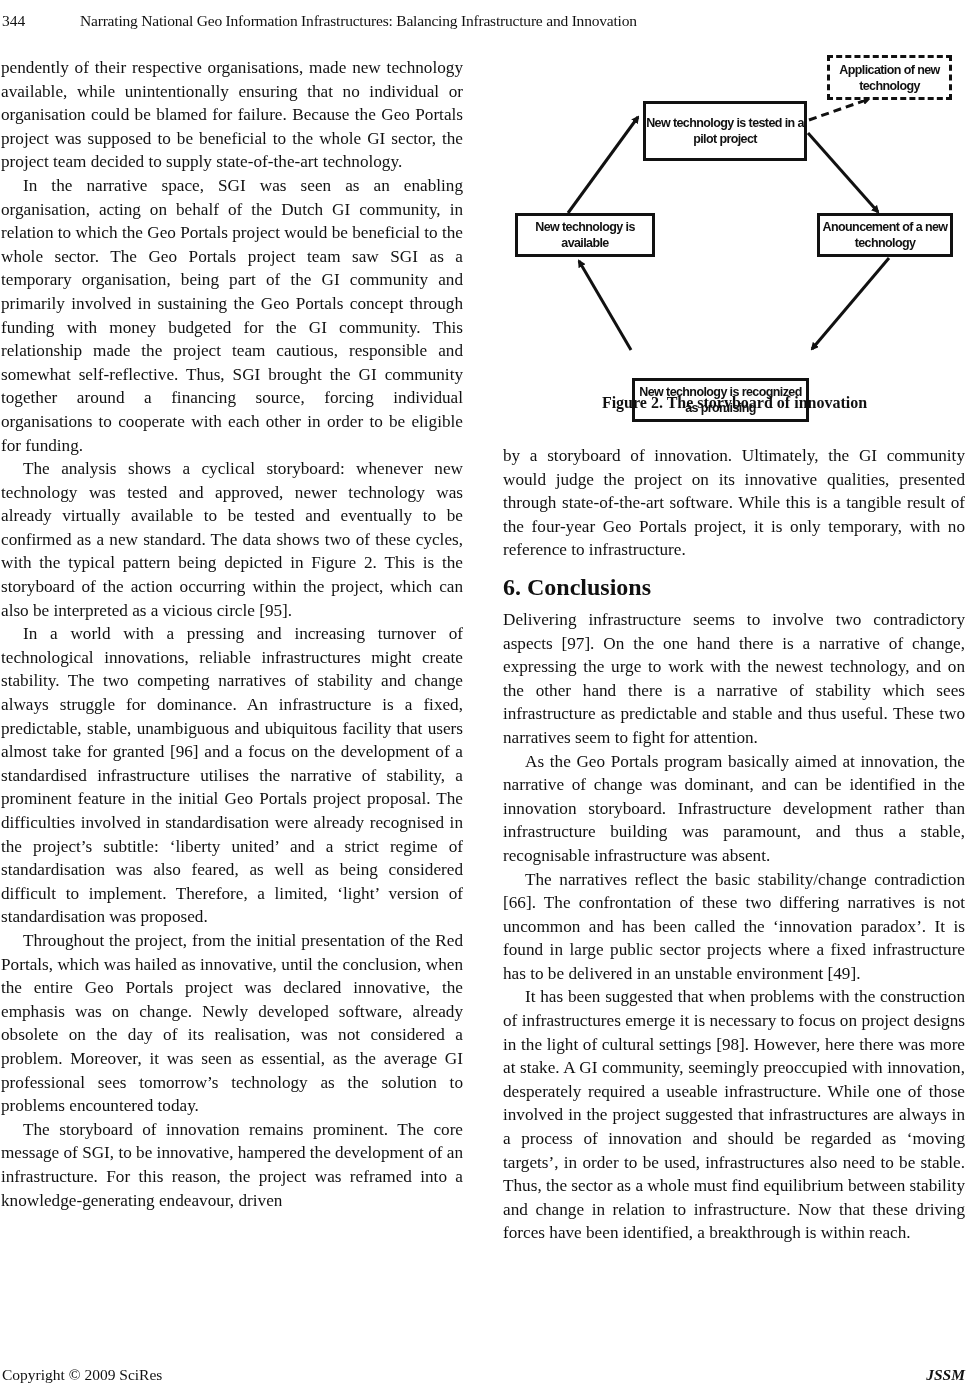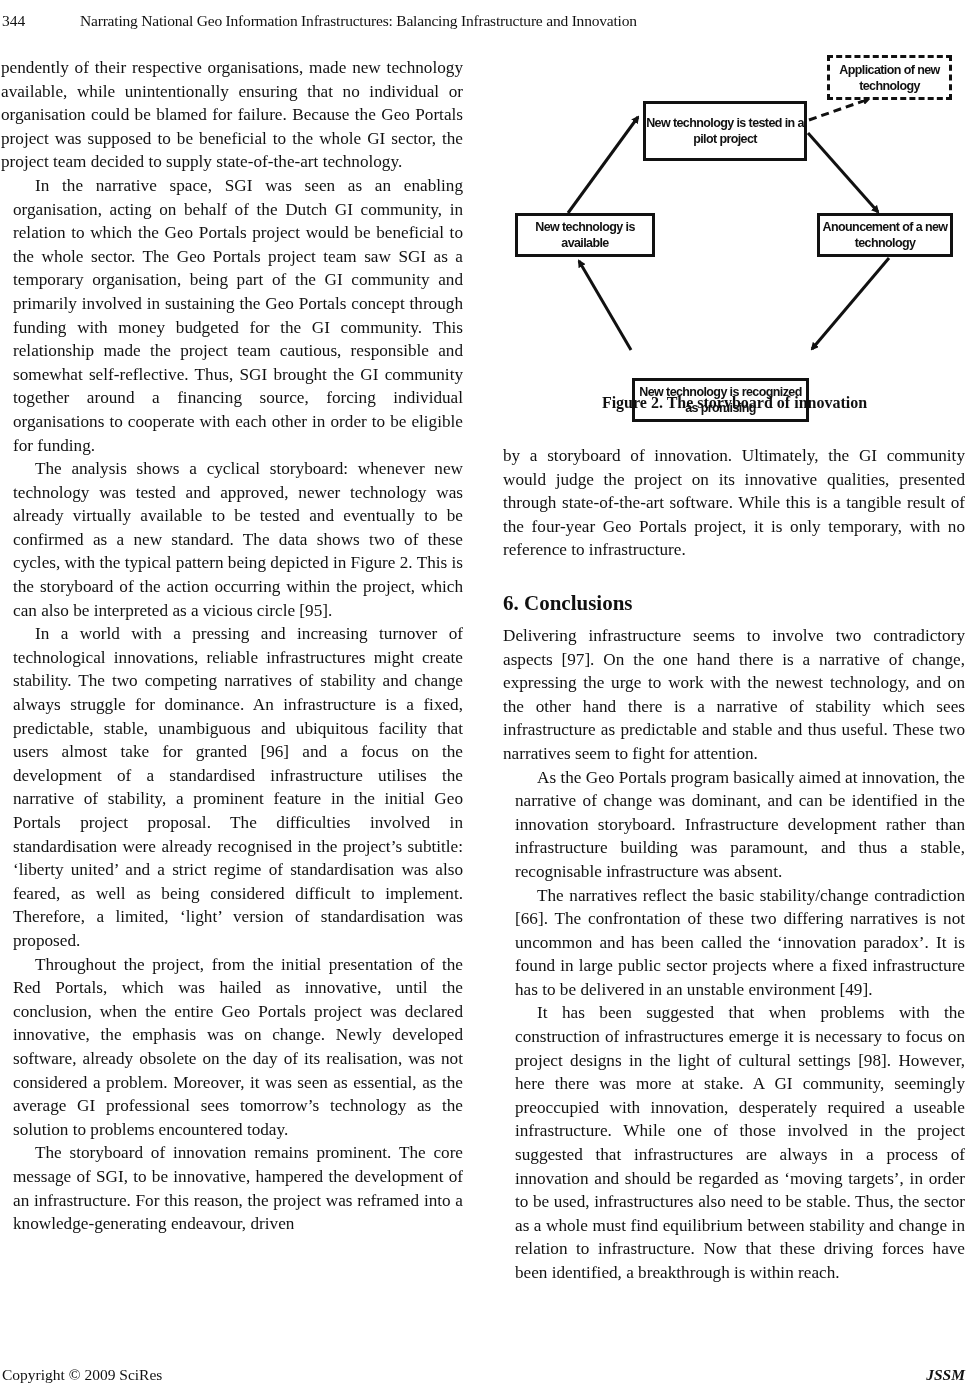--- a/index.html
+++ b/index.html
@@ -14,26 +14,26 @@
   .running-head .pageno { position: absolute; left: 2px; top: 0; }
   .running-head .title { position: absolute; left: 80px; top: 0; letter-spacing: -0.2px; }
 
   .col {
     position: absolute; width: 462px; font-size: 17.2px; line-height: 23.6px;
     text-align: justify; hyphens: none;
   }
   .col-left { left: 1px; top: 56px; }
   .col-right { left: 503px; top: 444px; width: 462px; }
   .col p { margin: 0; }
-  .col p.indent { text-indent: 22px; padding-left: 12px; }
+  .col p.indent { text-indent: 22px; }
   .col p.noindent { text-indent: 0; }
 
   .section-head {
-    font-weight: bold; font-size: 21px; line-height: 26px;
-    margin: 28px 0 8px 0;
+    font-weight: bold; font-size: 24px; line-height: 26px;
+    margin: 12px 0 8px 0;
   }
 
   .figure {
     position: absolute; left: 500px; top: 40px; width: 469px; height: 380px;
   }
   .figure svg { position: absolute; left: 0; top: 0; }
   .fig-box {
     position: absolute; box-sizing: border-box; border: 3px solid #111;
     background: #fff; display: flex; align-items: center; justify-content: center;
     text-align: center; font-family: Liberation Sans, sans-serif;

